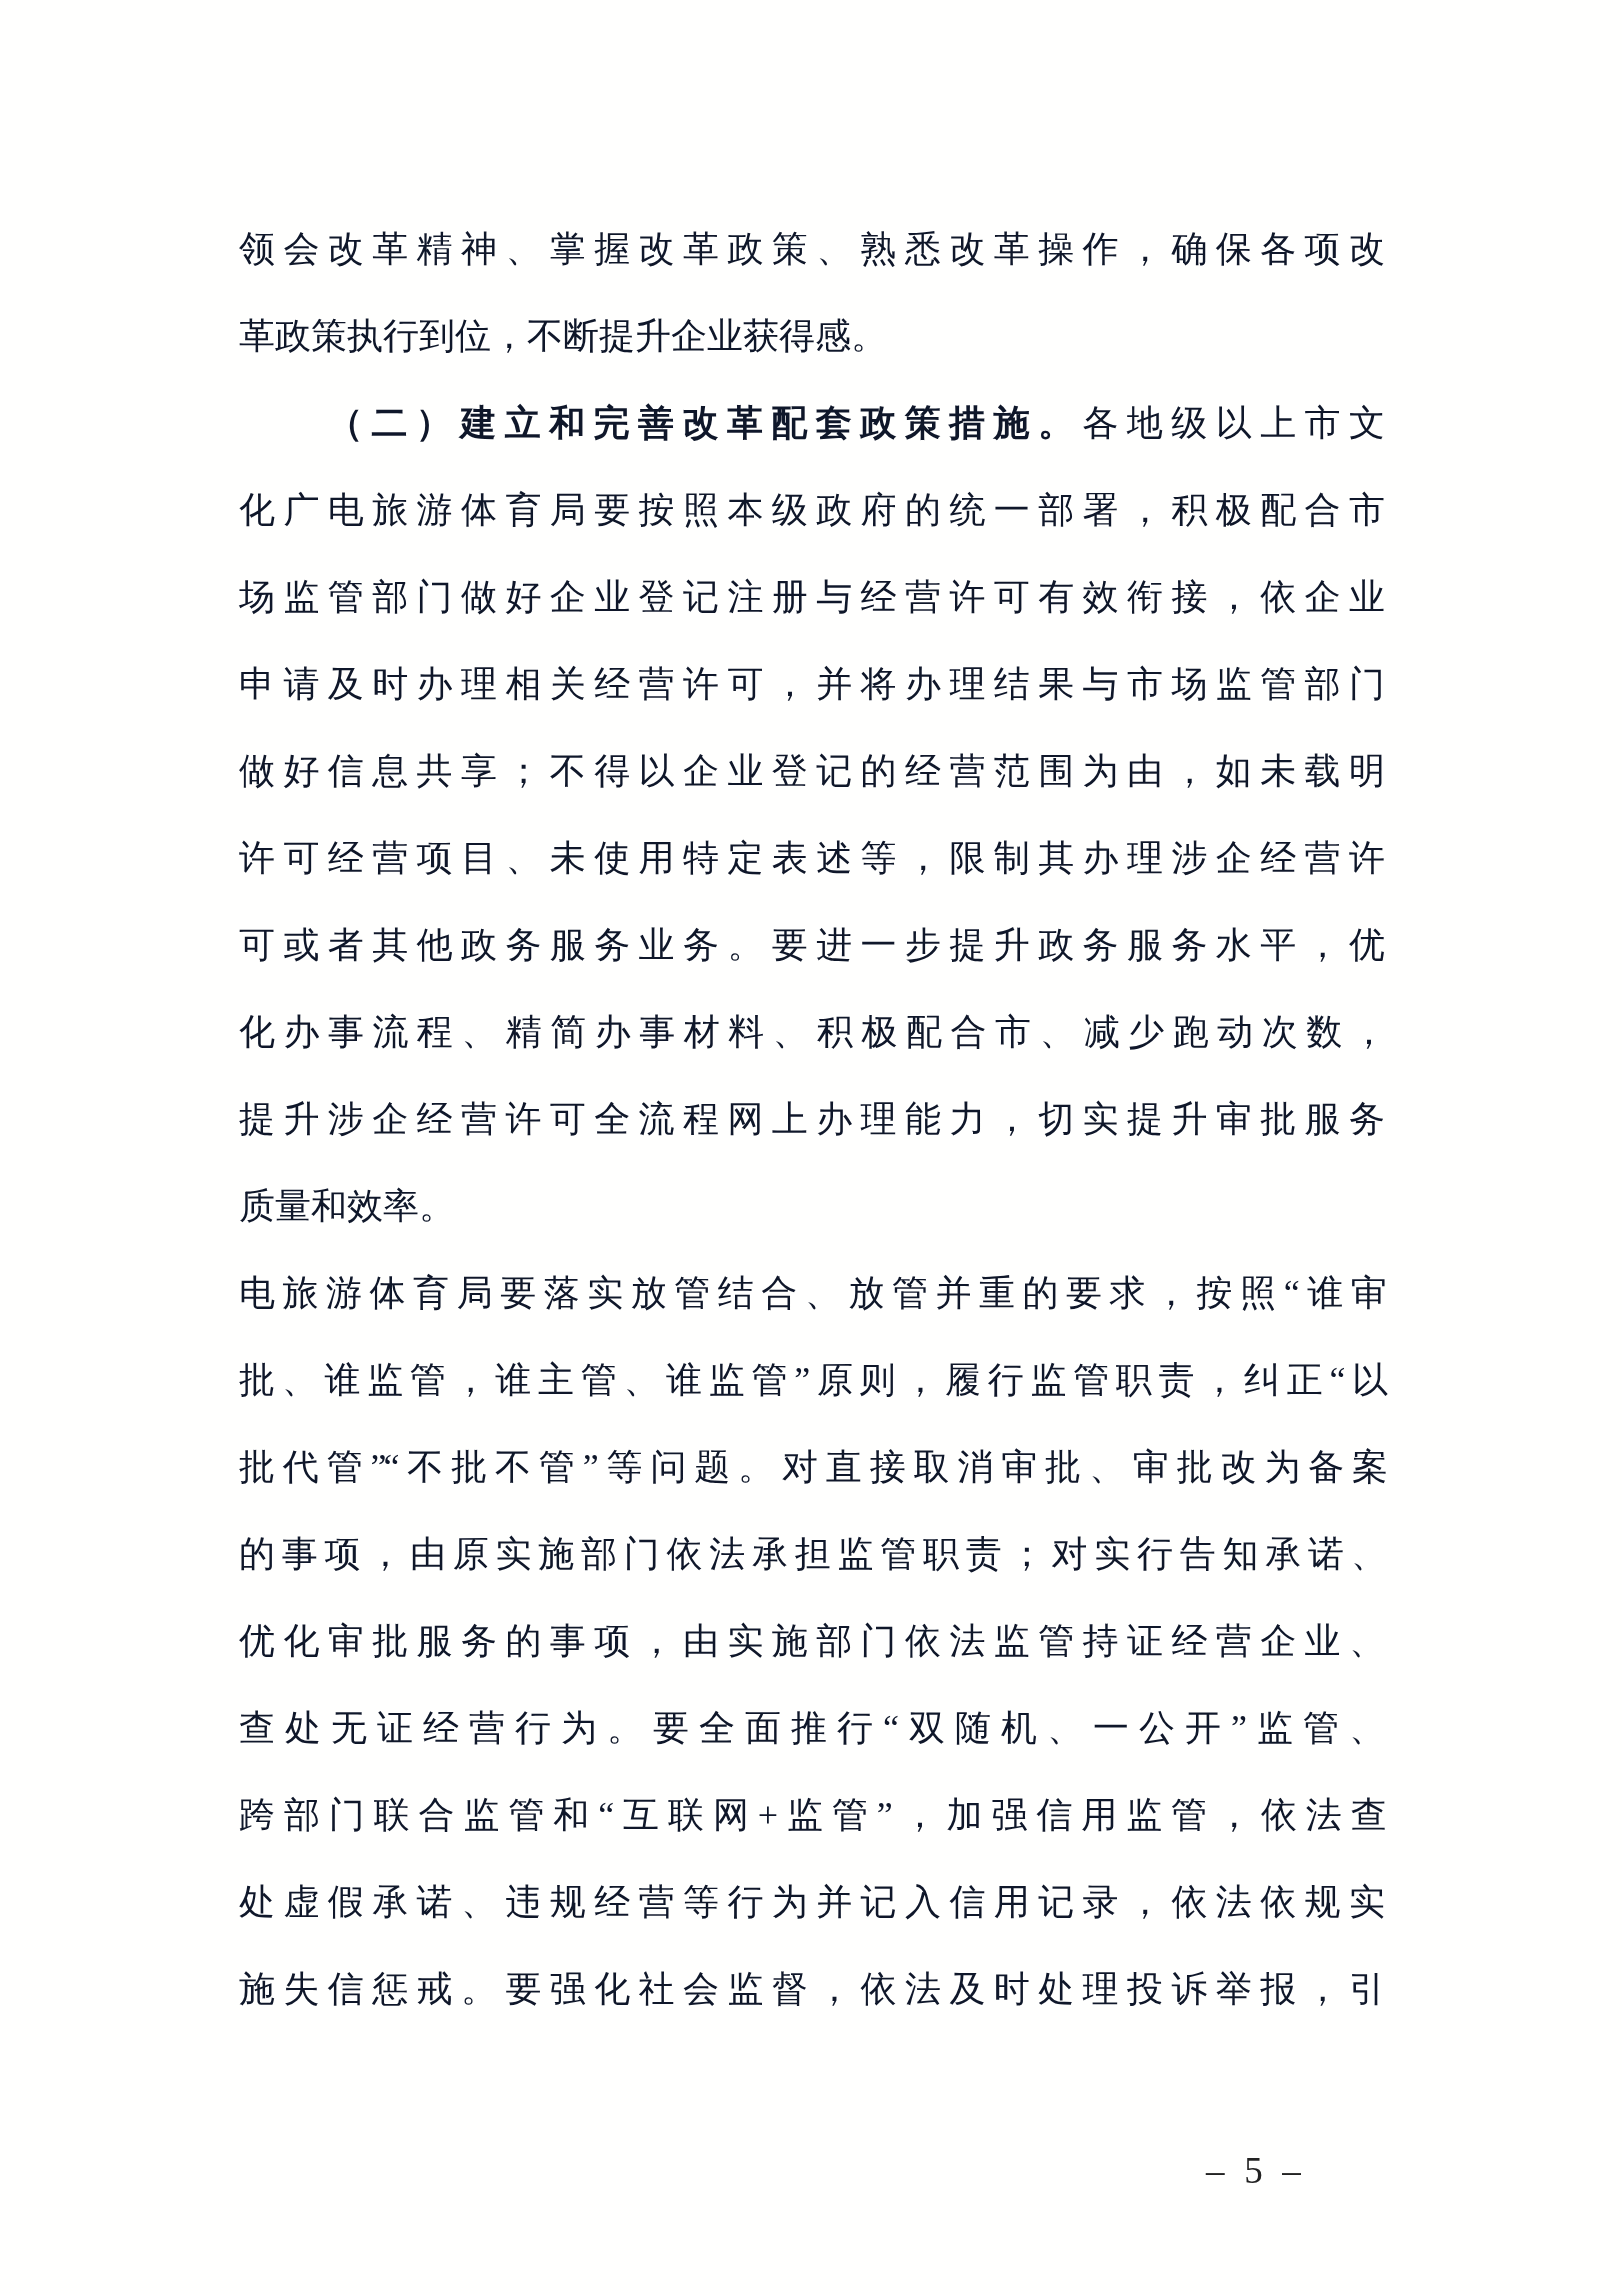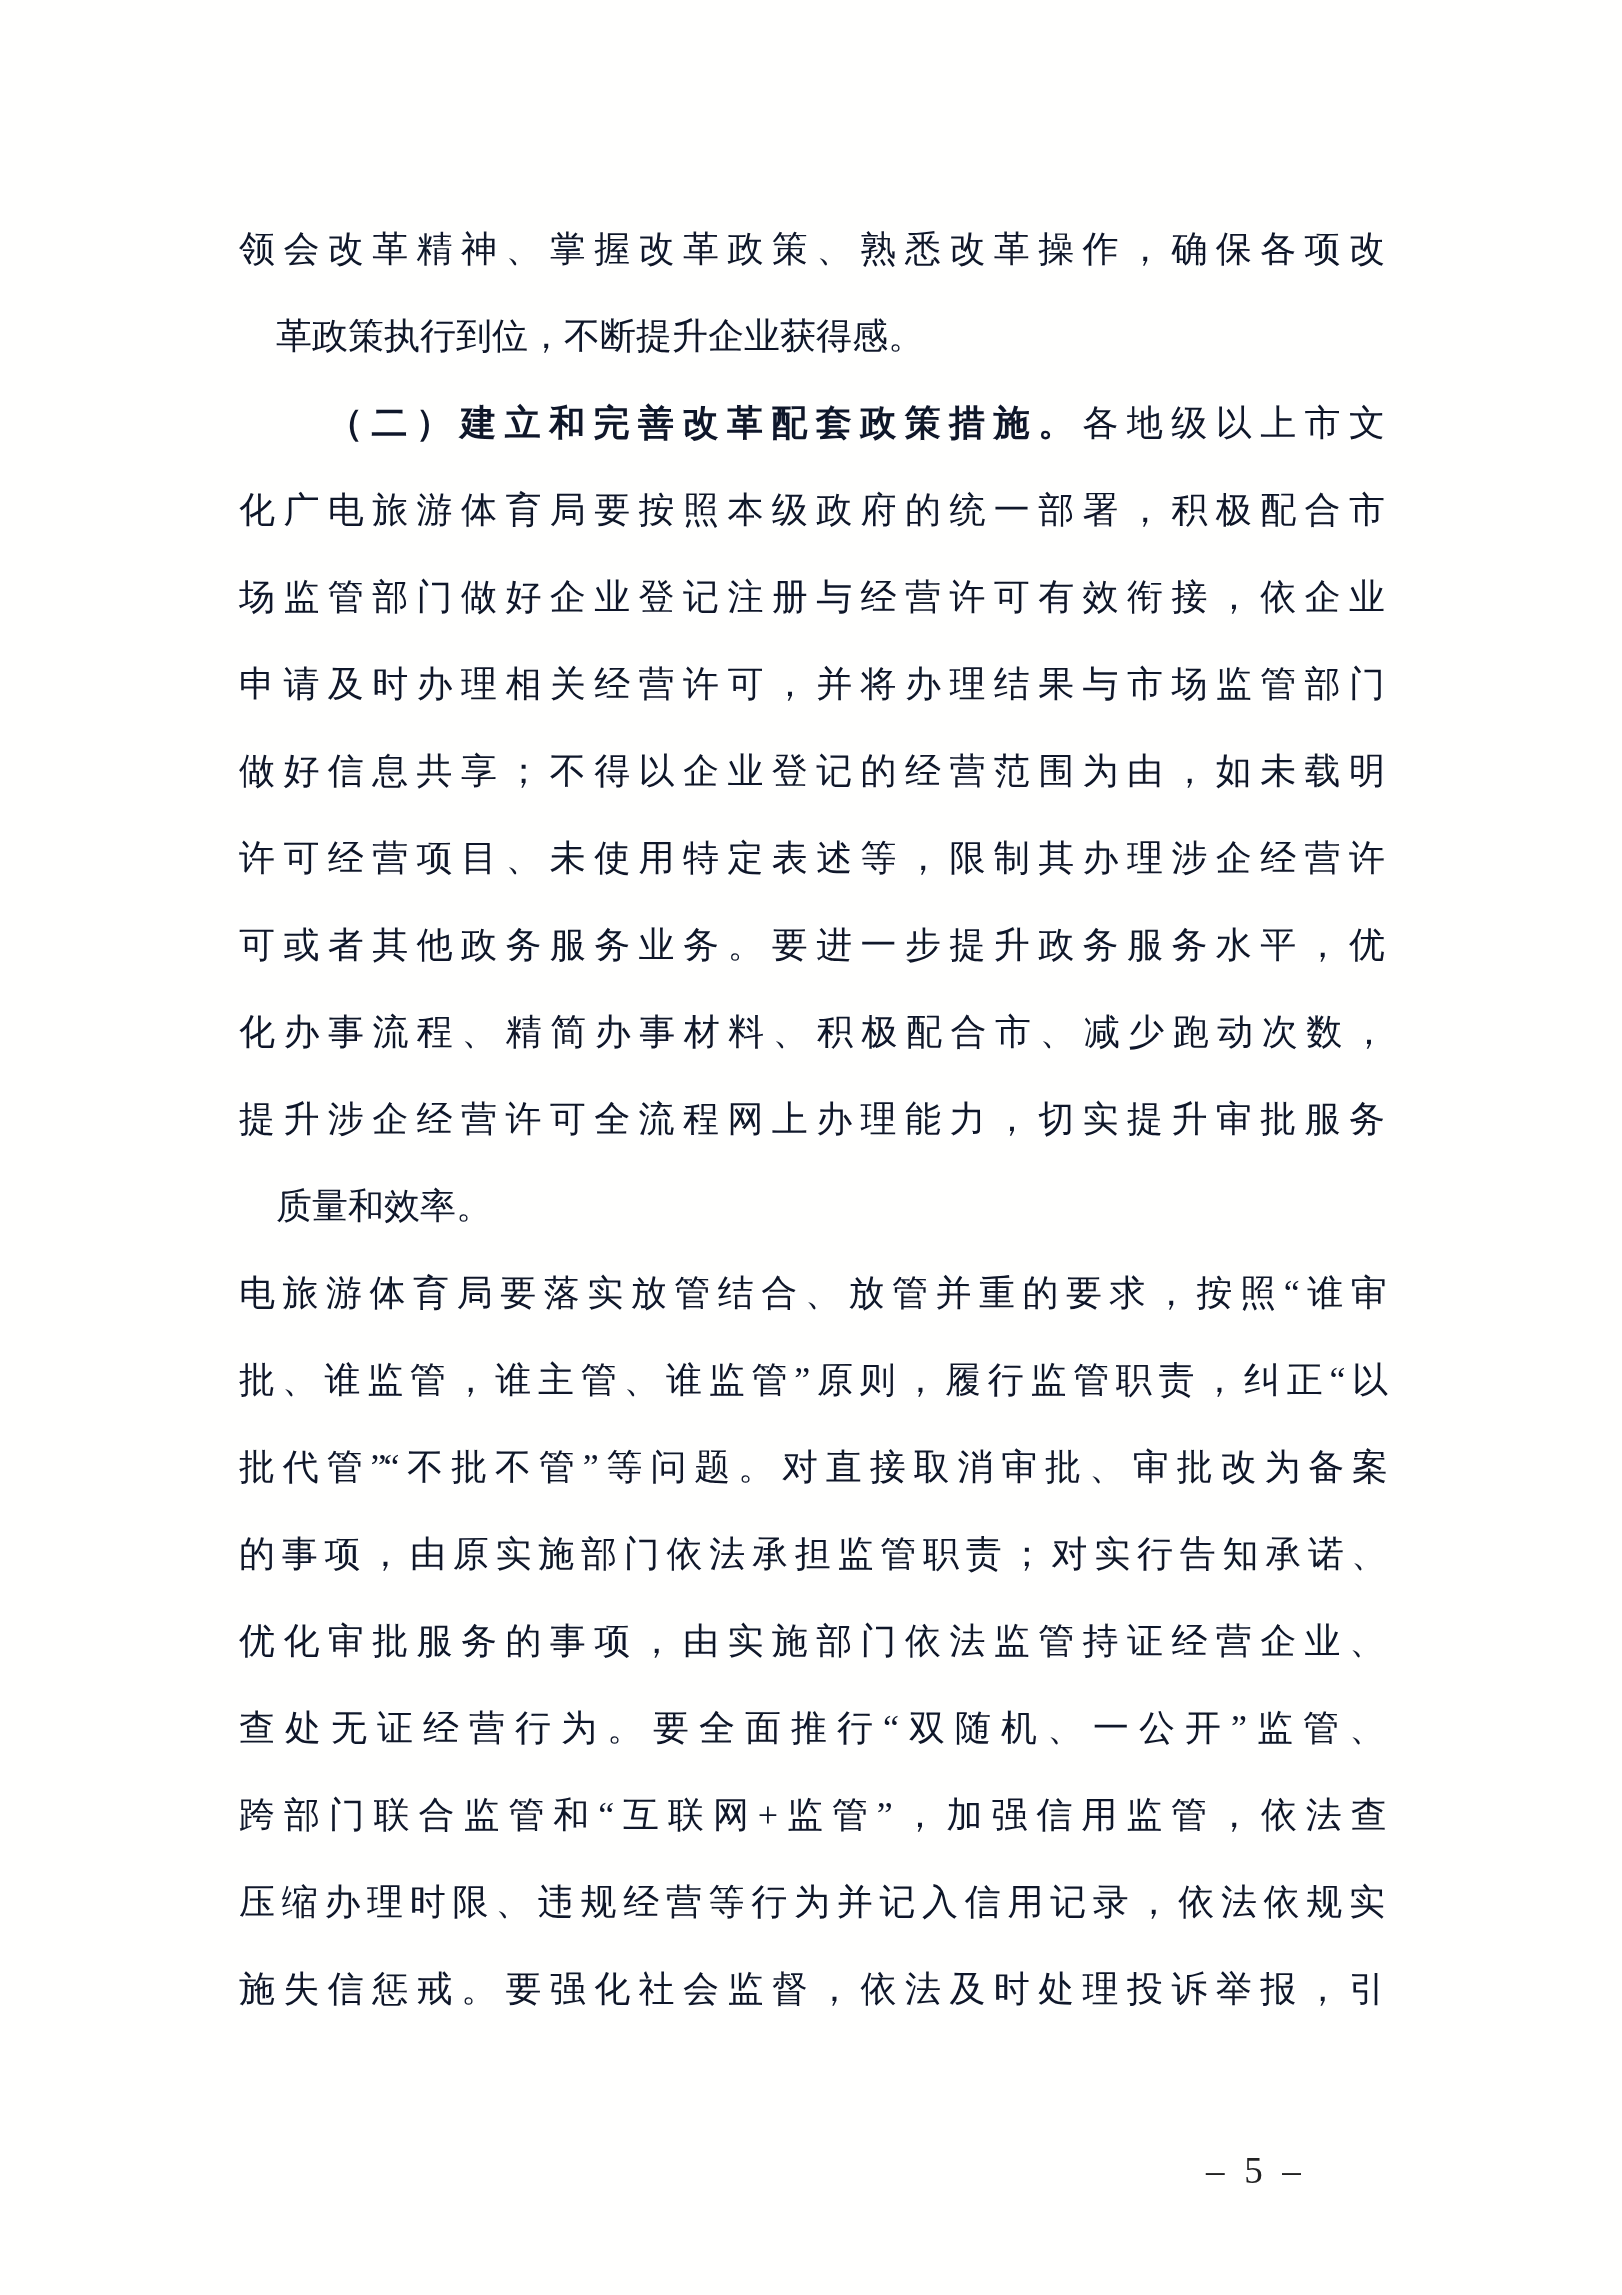--- a/index.html
+++ b/index.html
@@ -25,21 +25,20 @@
       height: 87px;
       line-height: 87px;
       font-size: 36px;
       color: #0f172a;
       text-align: justify;
       text-align-last: justify;
       overflow: visible;
     }
     .line.end {
       text-align-last: left;
-      margin-left: 37px;
     }
     .line.indent {
       text-indent: 88px;
     }
     
     .line.t27 { letter-spacing: -1.7px; }
     .line.t28 { letter-spacing: -3.1px; }
     .bold {
       font-weight: bold;
     }
@@ -79,20 +78,20 @@
     <div class="line end">质量和效率。</div>
 
 
     <div class="line t27">电旅游体育局要落实放管结合、放管并重的要求，按照“谁审</div>
     <div class="line t28">批、谁监管，谁主管、谁监管”原则，履行监管职责，纠正“以</div>
     <div class="line t28">批代管”“不批不管”等问题。对直接取消审批、审批改为备案</div>
     <div class="line t27">的事项，由原实施部门依法承担监管职责；对实行告知承诺、</div>
     <div class="line">优化审批服务的事项，由实施部门依法监管持证经营企业、</div>
     <div class="line">查处无证经营行为。要全面推行“双随机、一公开”监管、</div>
     <div class="line t27">跨部门联合监管和“互联网+监管”，加强信用监管，依法查</div>
-    <div class="line">压缩办理时限、违规经营等行为并记入信用记录，依法依规实</div>
+    <div class="line">处虚假承诺、违规经营等行为并记入信用记录，依法依规实</div>
     <div class="line">施失信惩戒。要强化社会监督，依法及时处理投诉举报，引</div>
   </div>
 
   <div class="page-num">– 5 –</div>
 
 </div>
 
 
 </body></html>

